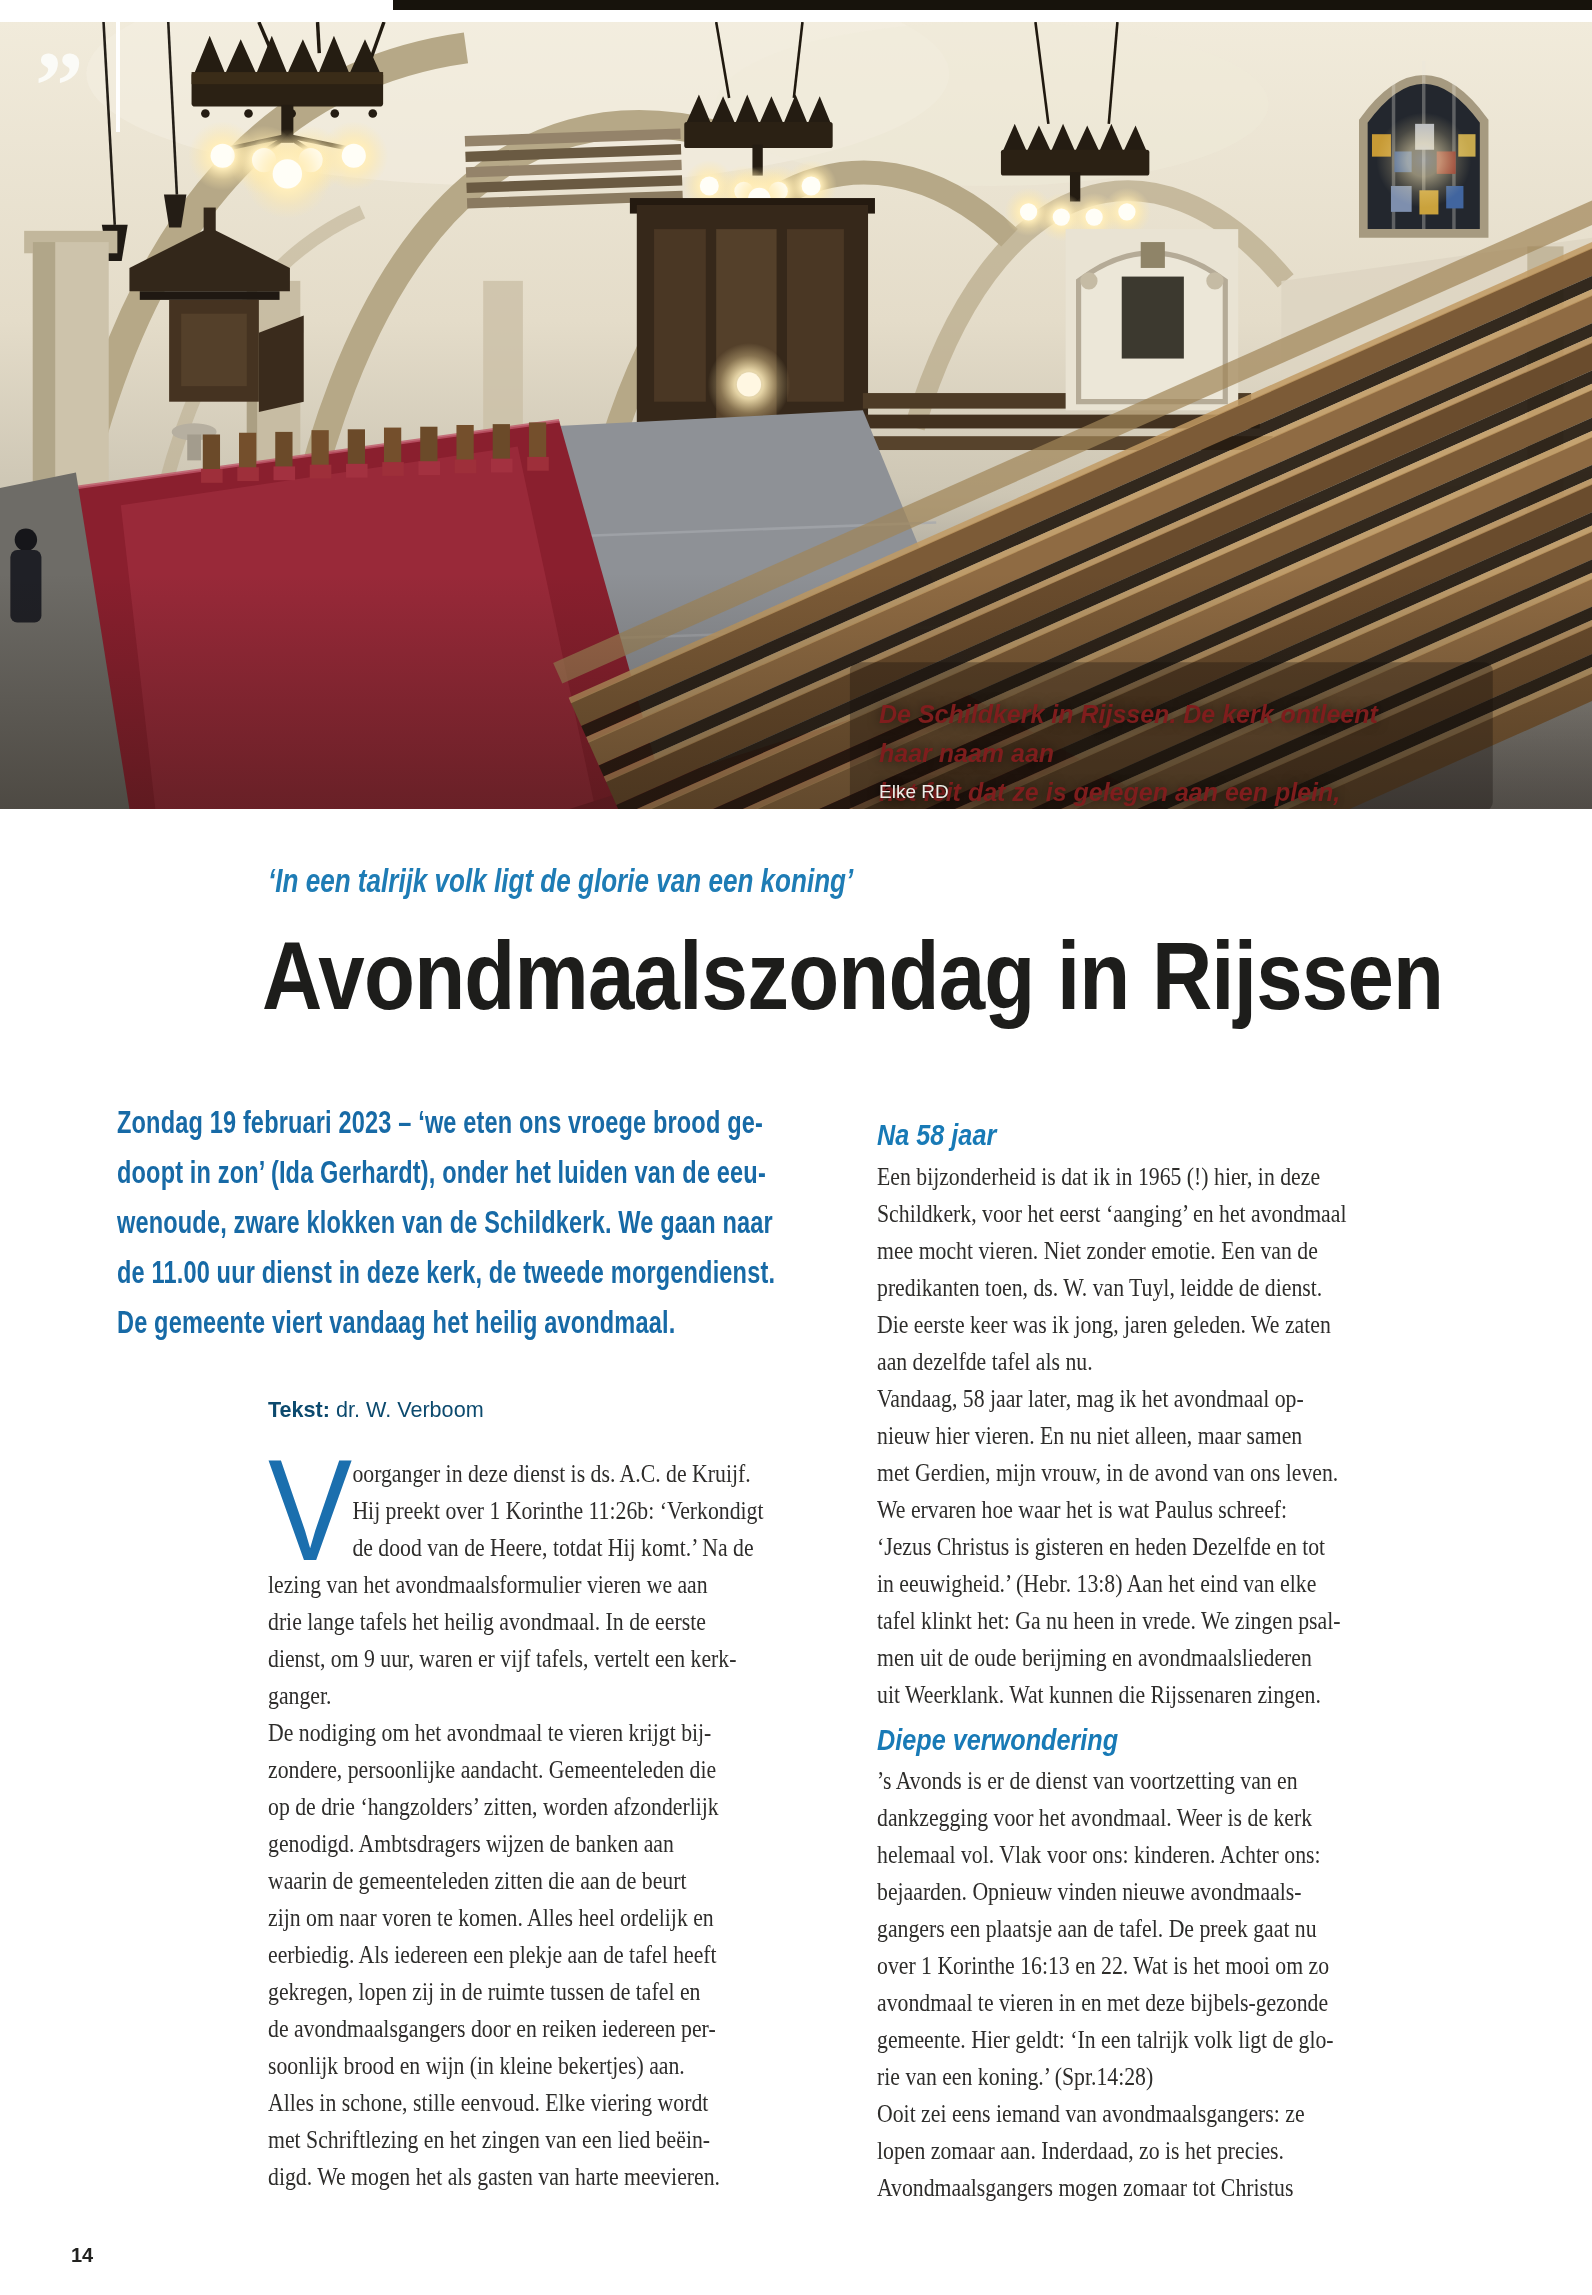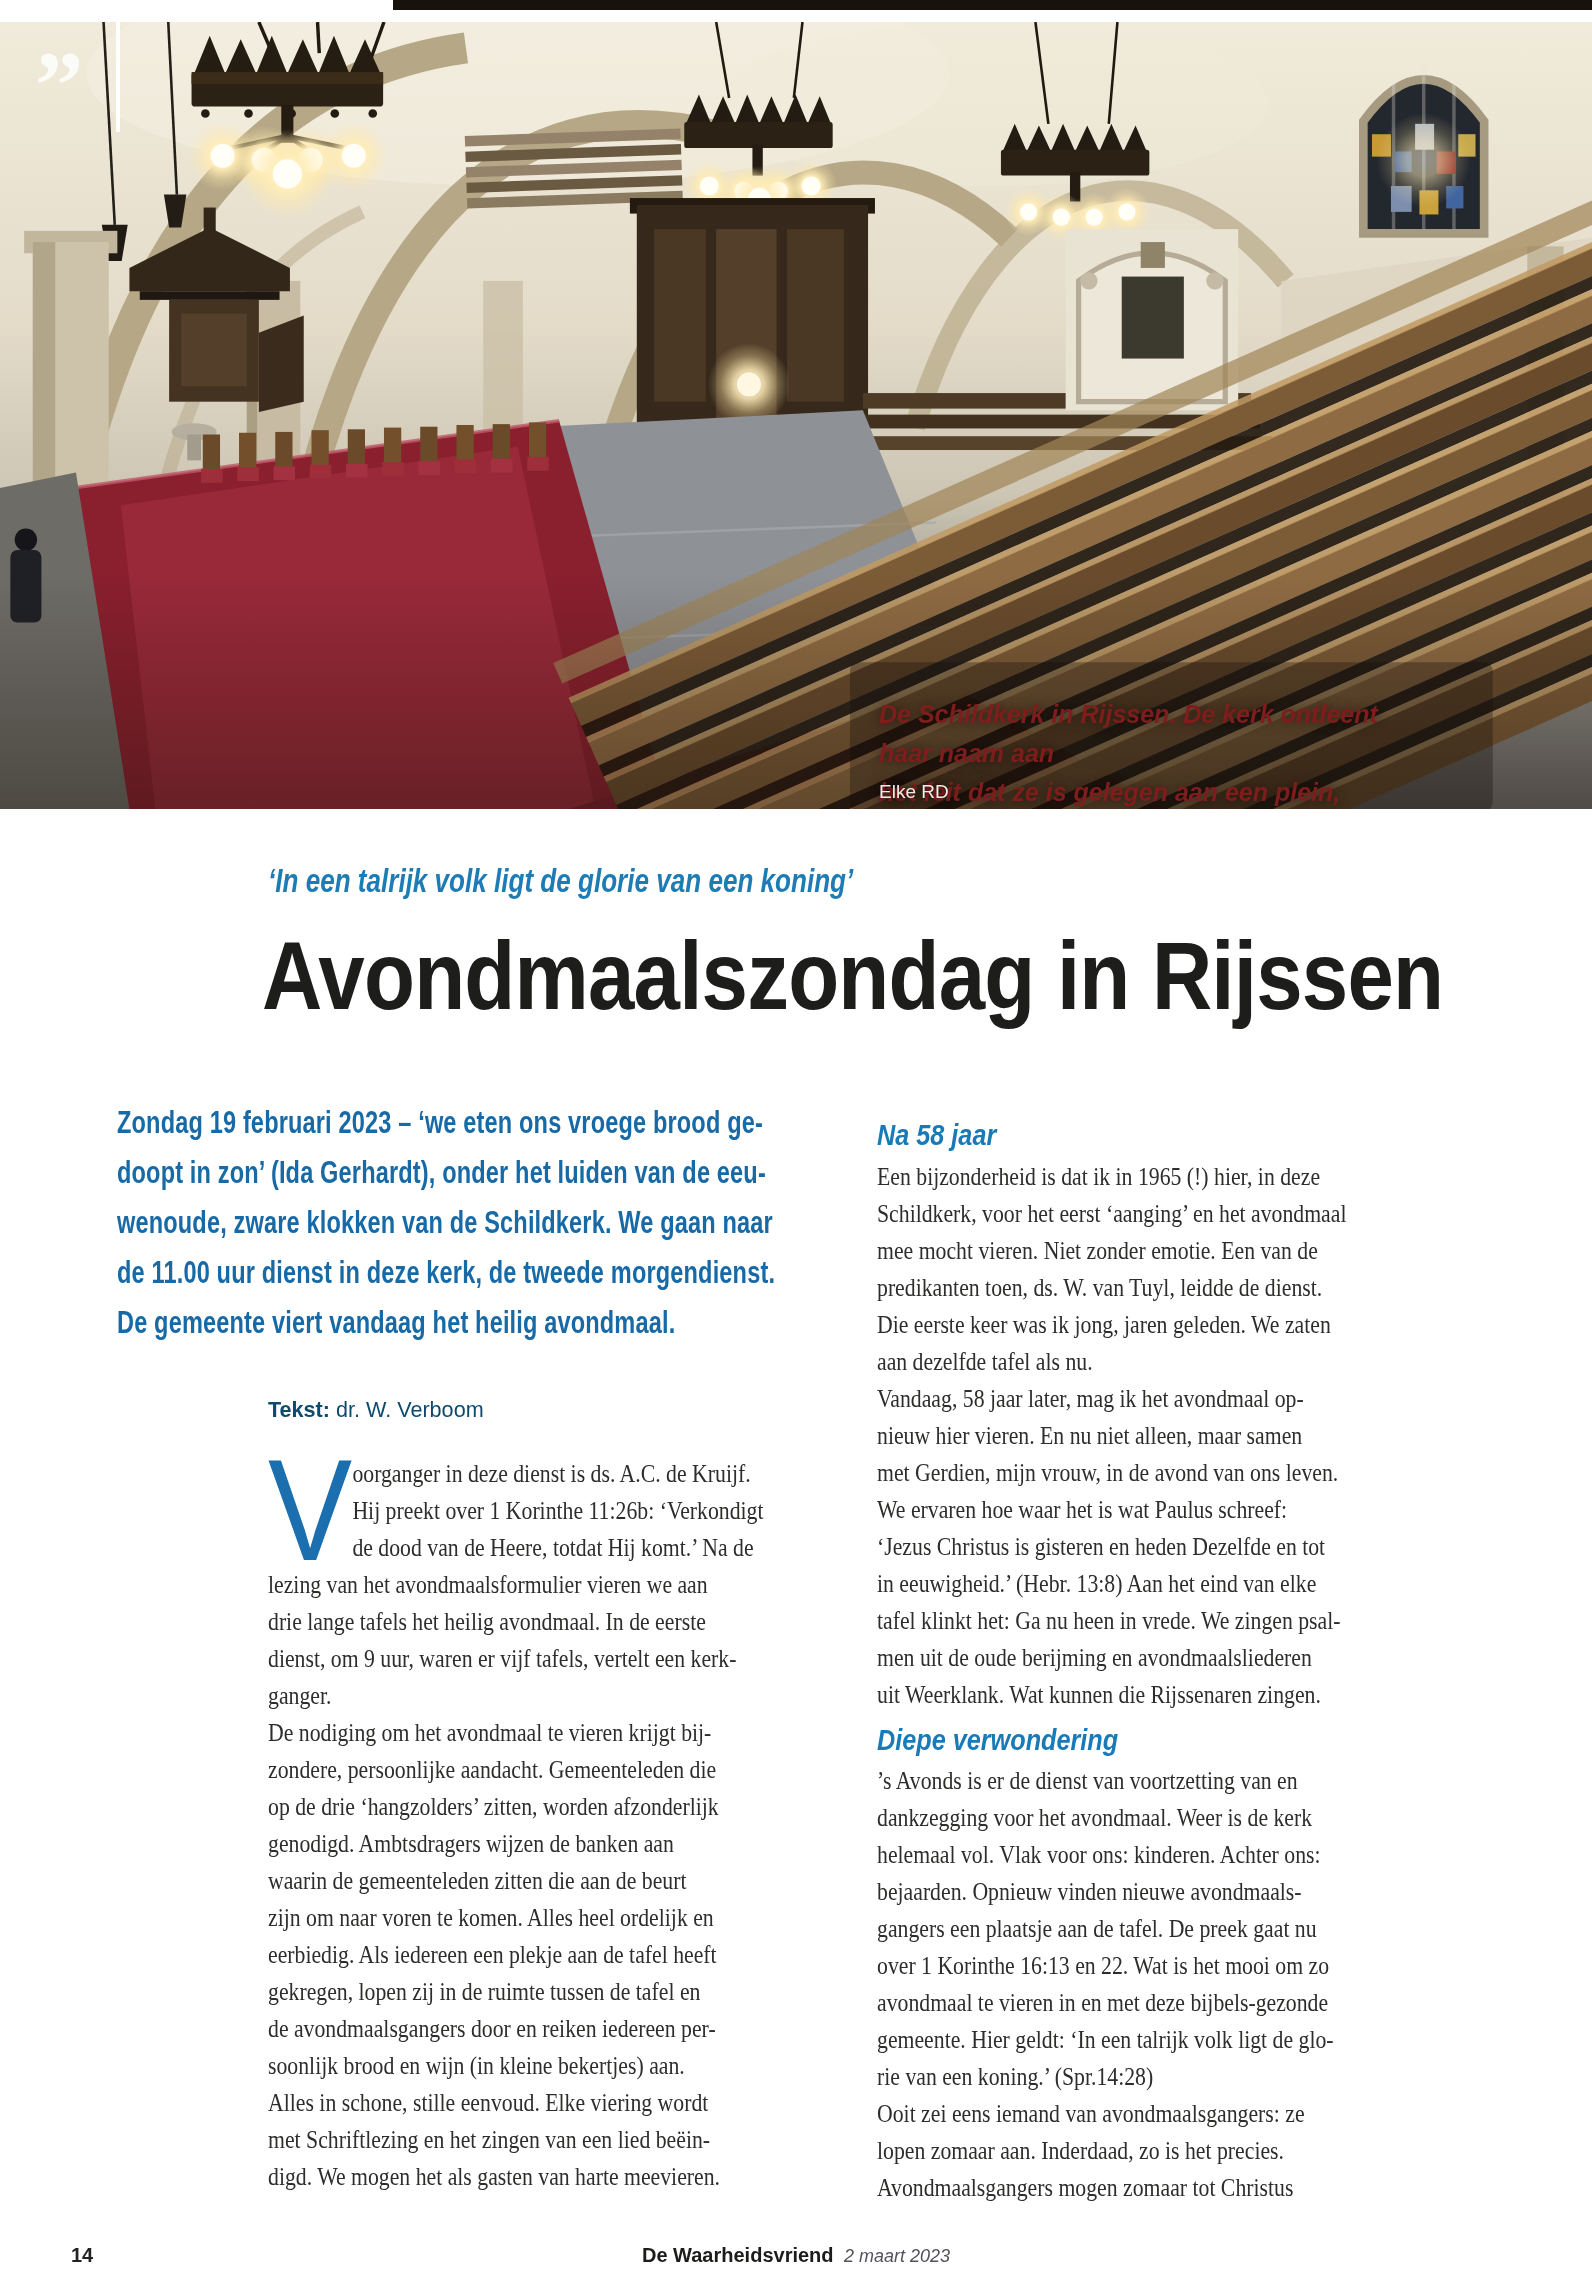--- a/index.html
+++ b/index.html
@@ -375,19 +375,16 @@
 avondmaal te vieren in en met deze bijbels-gezonde
 gemeente. Hier geldt: ‘In een talrijk volk ligt de glo-
 rie van een koning.’ (Spr.14:28)</p>
     <p>Ooit zei eens iemand van avondmaalsgangers: ze
 lopen zomaar aan. Inderdaad, zo is het precies.
 Avondmaalsgangers mogen zomaar tot Christus</p>
   </div>
 
   <div class="footer">
     <div class="footer-num">14</div>
-    <div class="footer-center">
-      <span class="footer-brand">De Waarheidsvriend</span><span class="footer-date">2 maart 2023</span>
-    </div>
   </div>
 
 </div>
 
 
 </body></html>

